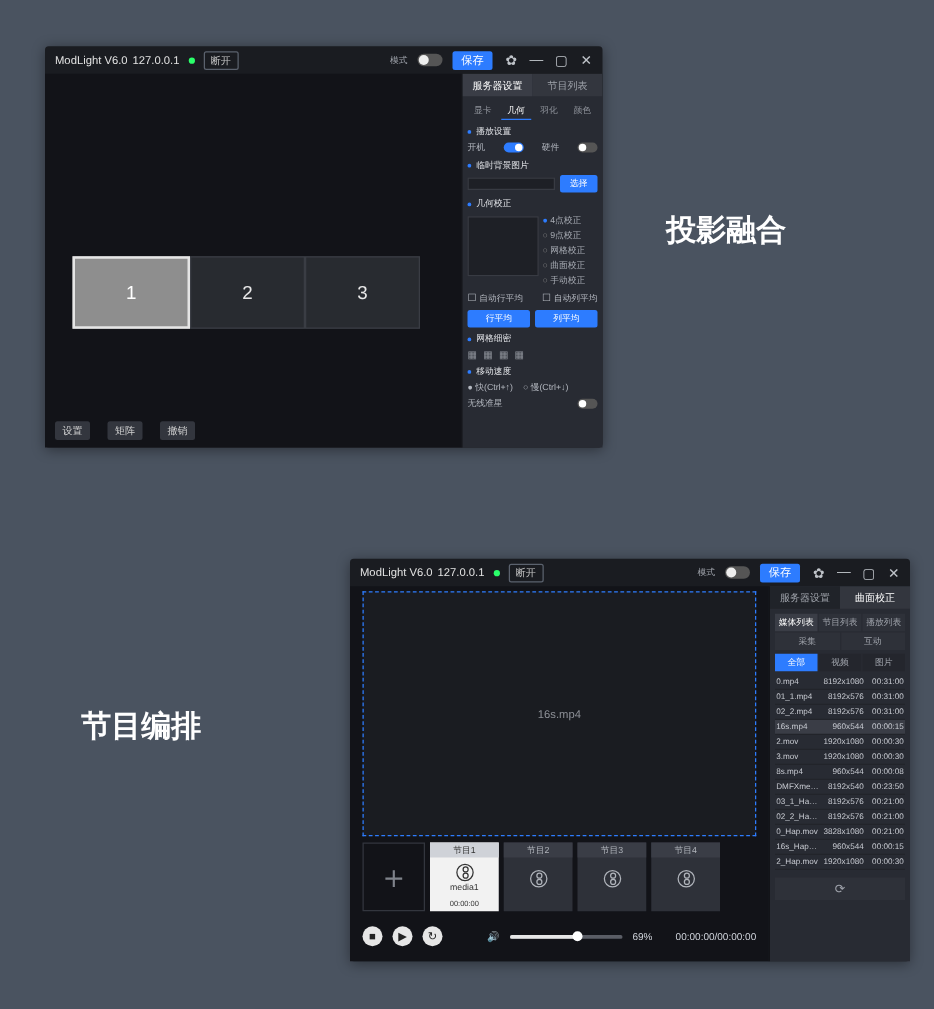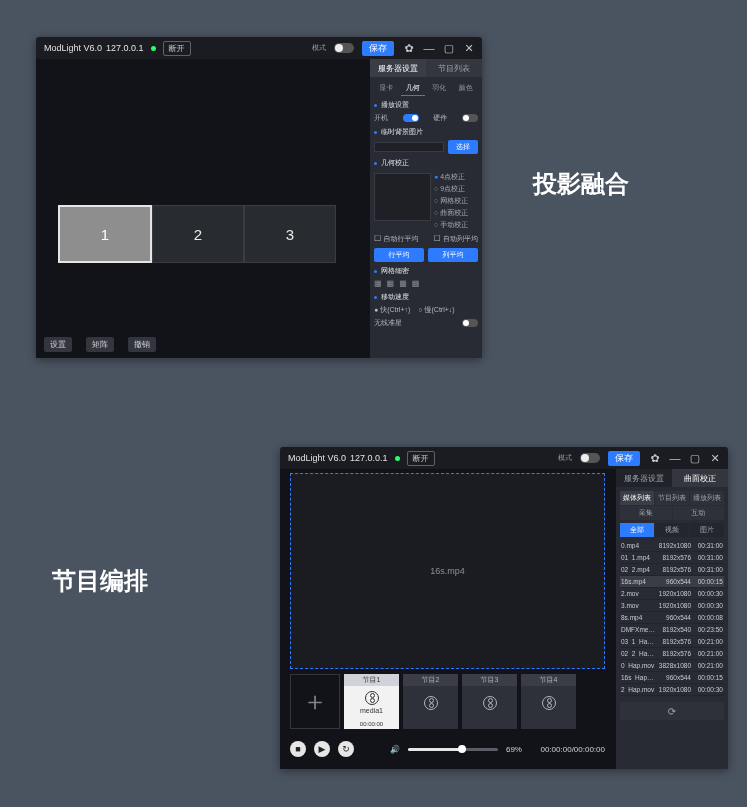--- a/index.html
+++ b/index.html
@@ -432,13 +432,13 @@
             <span class="mc-n">2_Hap.mov</span>
             <span class="mc-r">1920x1080</span>
             <span class="mc-d">00:00:30</span>
           </div>
         </div>
 
       <div class="refresh-box">⟳</div>
     </div>
   </div>
 </div>
-<div class="section-label" style="left:52px; top:565px;">节目编排</div>
+<div class="section-label" style="left:65px; top:565px;">节目编排</div>
 
 </body></html>

